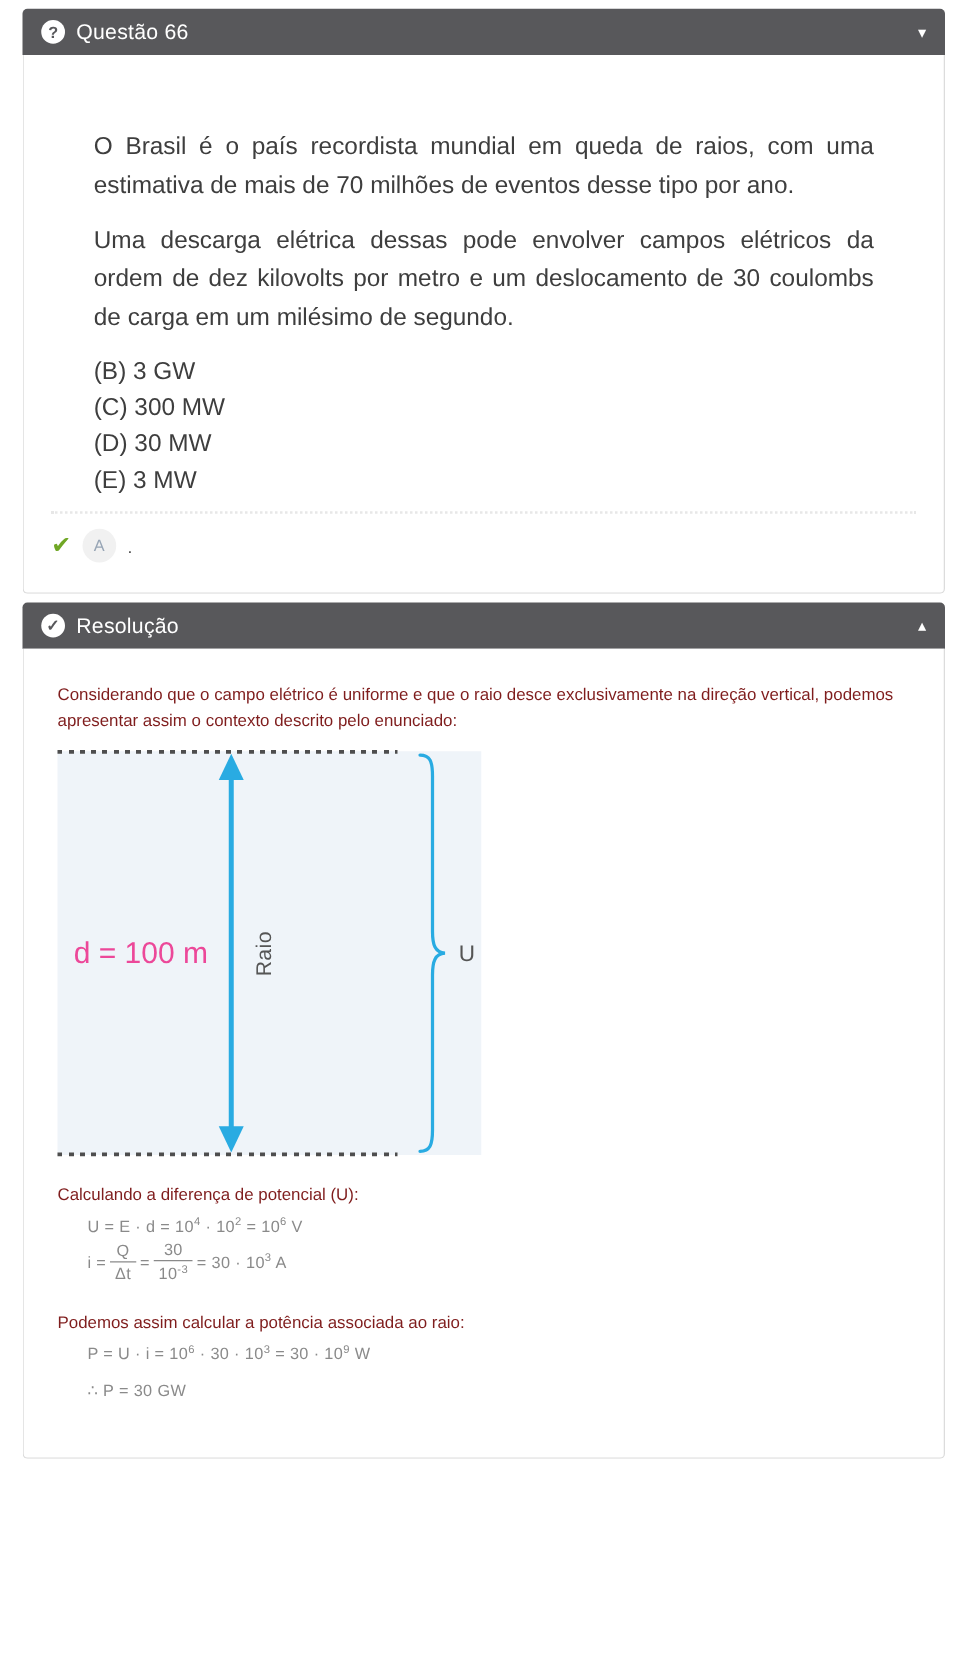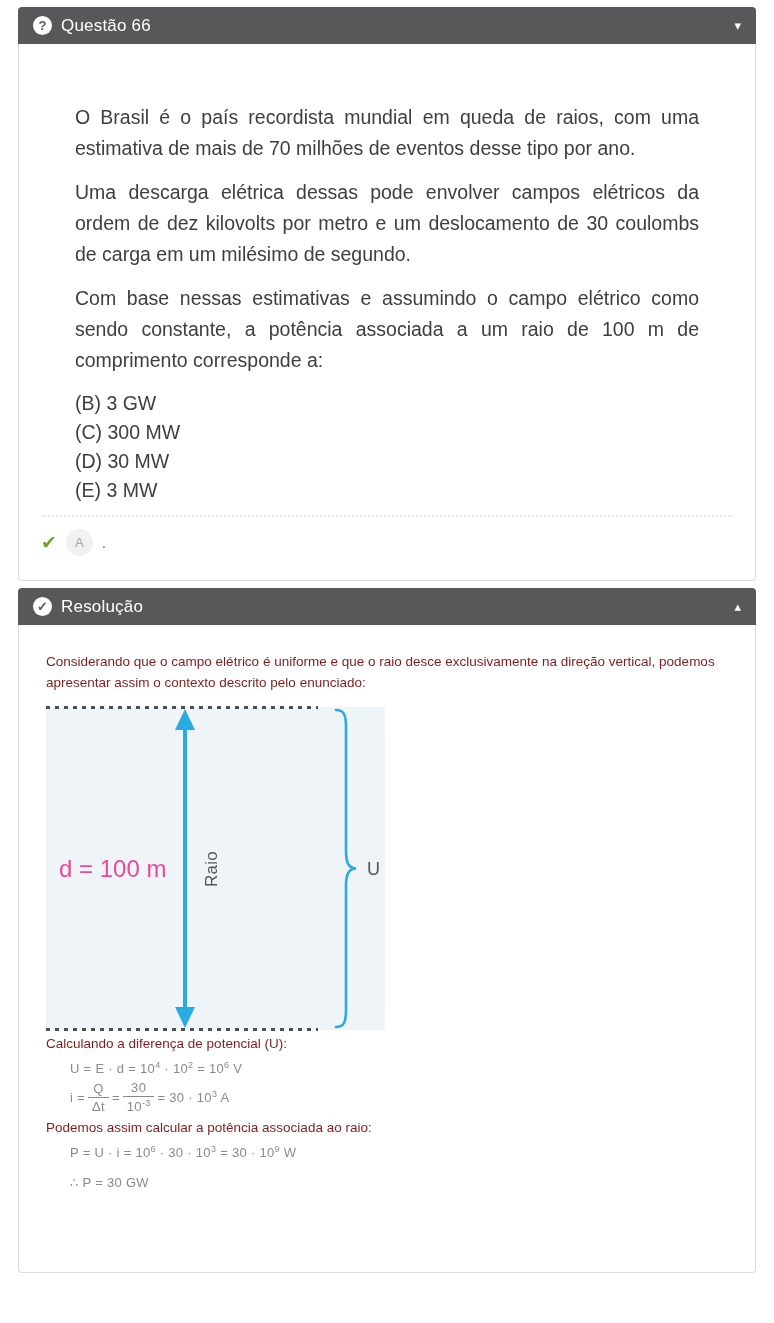--- a/index.html
+++ b/index.html
@@ -46,21 +46,21 @@
     color: #97a5b5; font-size: 13px; display: inline-flex;
     align-items: center; justify-content: center;
   }
   .answer-dot { color: #4a4a4a; font-size: 14px; }
 
   
   .res-body { padding: 26px 27px 0; min-height: 648px; }
   .res-text {
     color: #7f1d1d; font-size: 13.5px; line-height: 21px; max-width: 672px;
   }
-  .step { margin-top: 2px; }
+  .step { margin-top: 20px; }
 
   .diagram { position: relative; width: 339px; height: 325px; margin-top: 13px; }
   .diagram-bg { position: absolute; left: 0; top: 1px; width: 339px; height: 323px; background: #eff4f9; }
   .dash {
     position: absolute; left: 0; width: 272px; height: 3px;
     background: repeating-linear-gradient(to right, #4e4e4e 0 4px, transparent 4px 9px);
   }
   .dash.top { top: 0; }
   .dash.bottom { bottom: 0; }
   .arrow-svg { position: absolute; left: 124px; top: 3px; }
@@ -97,21 +97,20 @@
   <section class="panel">
     <header class="panel-header">
       <span class="icon-circle">?</span>
       <span class="panel-title">Questão 66</span>
       <span class="caret">▾</span>
     </header>
     <div class="panel-body">
       <div class="q-content">
         <p class="q-para">O Brasil é o país recordista mundial em queda de raios, com uma estimativa de mais de 70 milhões de eventos desse tipo por ano.</p>
         <p class="q-para">Uma descarga elétrica dessas pode envolver campos elétricos da ordem de dez kilovolts por metro e um deslocamento de 30 coulombs de carga em um milésimo de segundo.</p>
-        <p class="q-para">Com base nessas estimativas e assumindo o campo elétrico como sendo constante, a potência associada a um raio de 100 m de comprimento corresponde a:</p>
         <div class="options">
           <div class="option">(B) 3 GW</div>
           <div class="option">(C) 300 MW</div>
           <div class="option">(D) 30 MW</div>
           <div class="option">(E) 3 MW</div>
         </div>
       </div>
       <div class="answer-sep"></div>
       <div class="answer-row">
         <span class="answer-check">✔</span>

